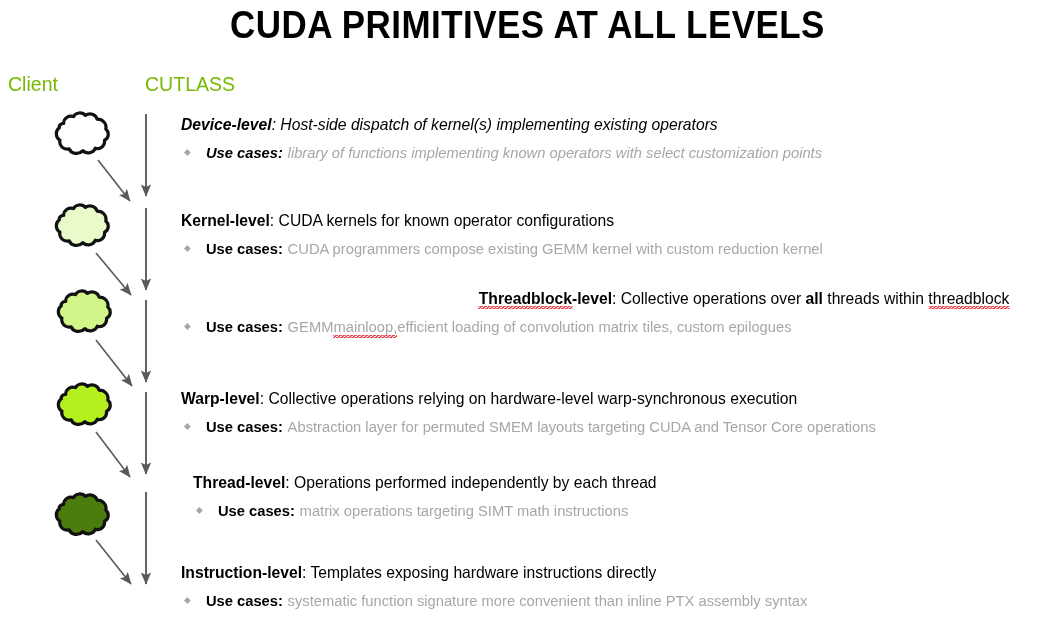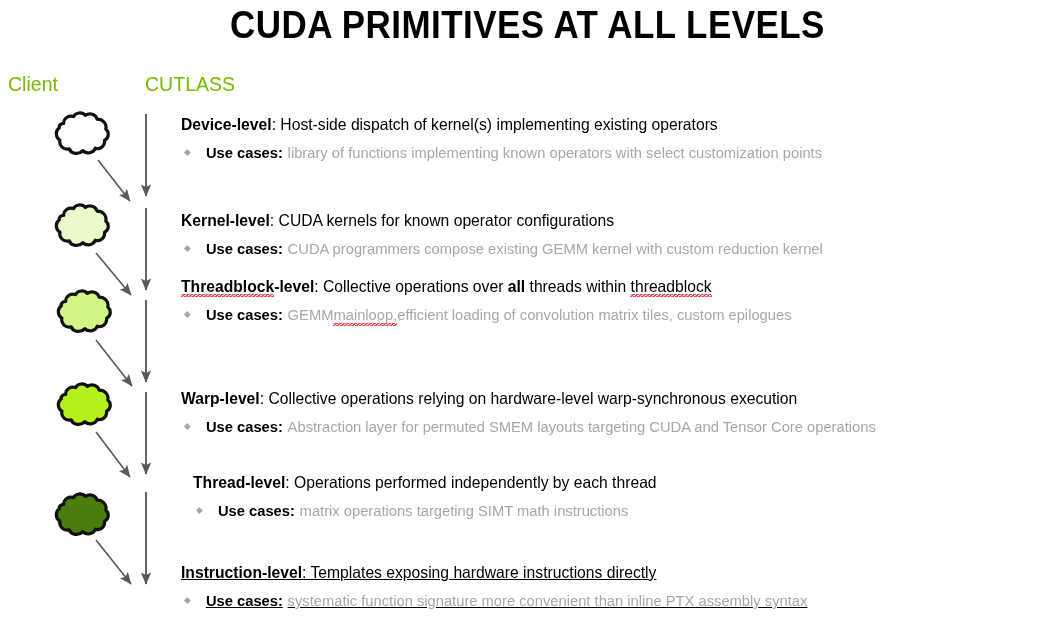--- a/index.html
+++ b/index.html
@@ -122,26 +122,26 @@
       135deg,
       #e8404a 0px, #e8404a 1px,
       rgba(0,0,0,0) 1px, rgba(0,0,0,0) 2px);
     background-repeat: repeat-x;
     background-size: 4px 3px;
     background-position: 0 100%;
     padding-bottom: 2px;
   }
 
   
-  #level-0 { top: 114px; }
+  #level-0 { top: 114px; font-style: italic; }
   #level-1 { top: 210px; }
-  #level-2 { top: 276px; }
+  #level-2 { top: 288px; text-align: right; }
   #level-3 { top: 388px; }
   #level-4 { top: 472px; margin-left: 12px; }
-  #level-5 { top: 562px; text-decoration: underline; }
+  #level-5 { top: 562px; }
 </style>
 </head>
 <body>
 
 <div id="slide-title">CUDA PRIMITIVES AT ALL LEVELS</div>
 
 <div class="col-header" id="header-client">Client</div>
 <div class="col-header" id="header-cutlass">CUTLASS</div>
 
 <div id="diagram">

